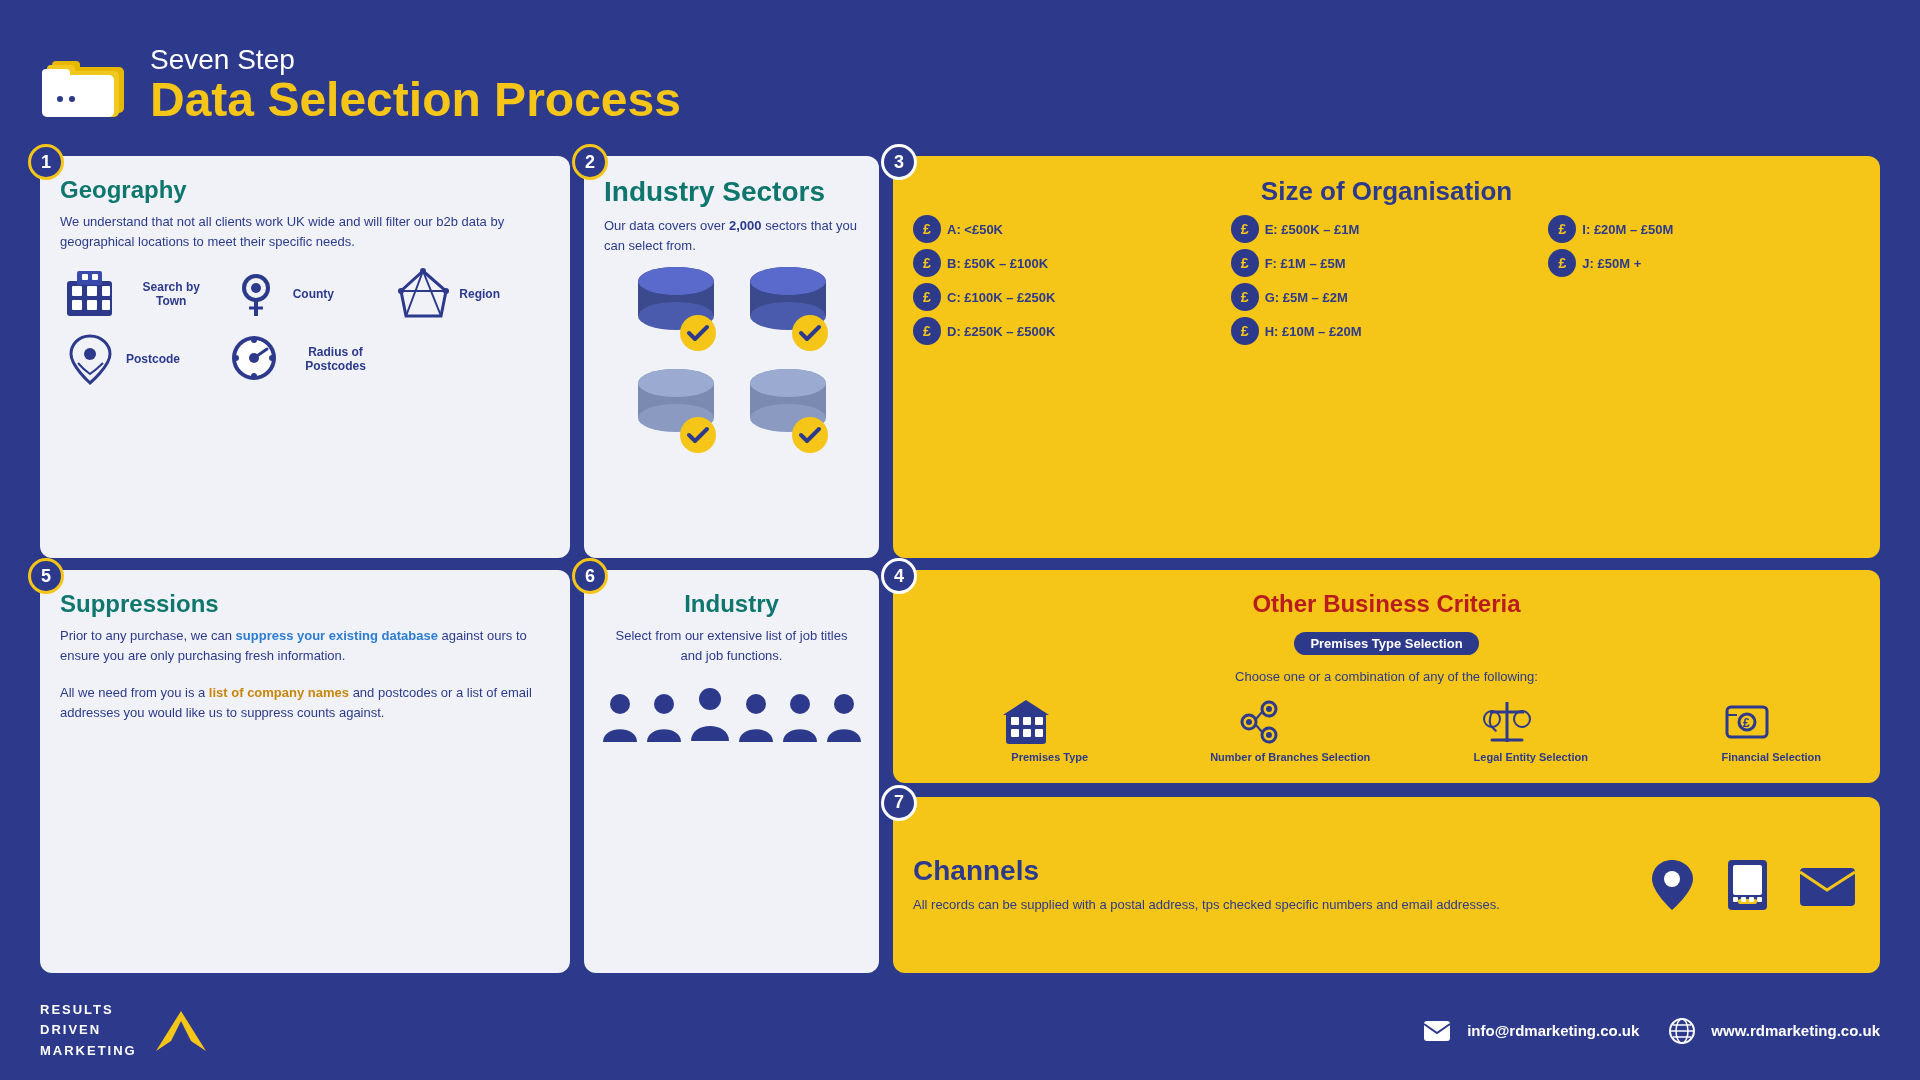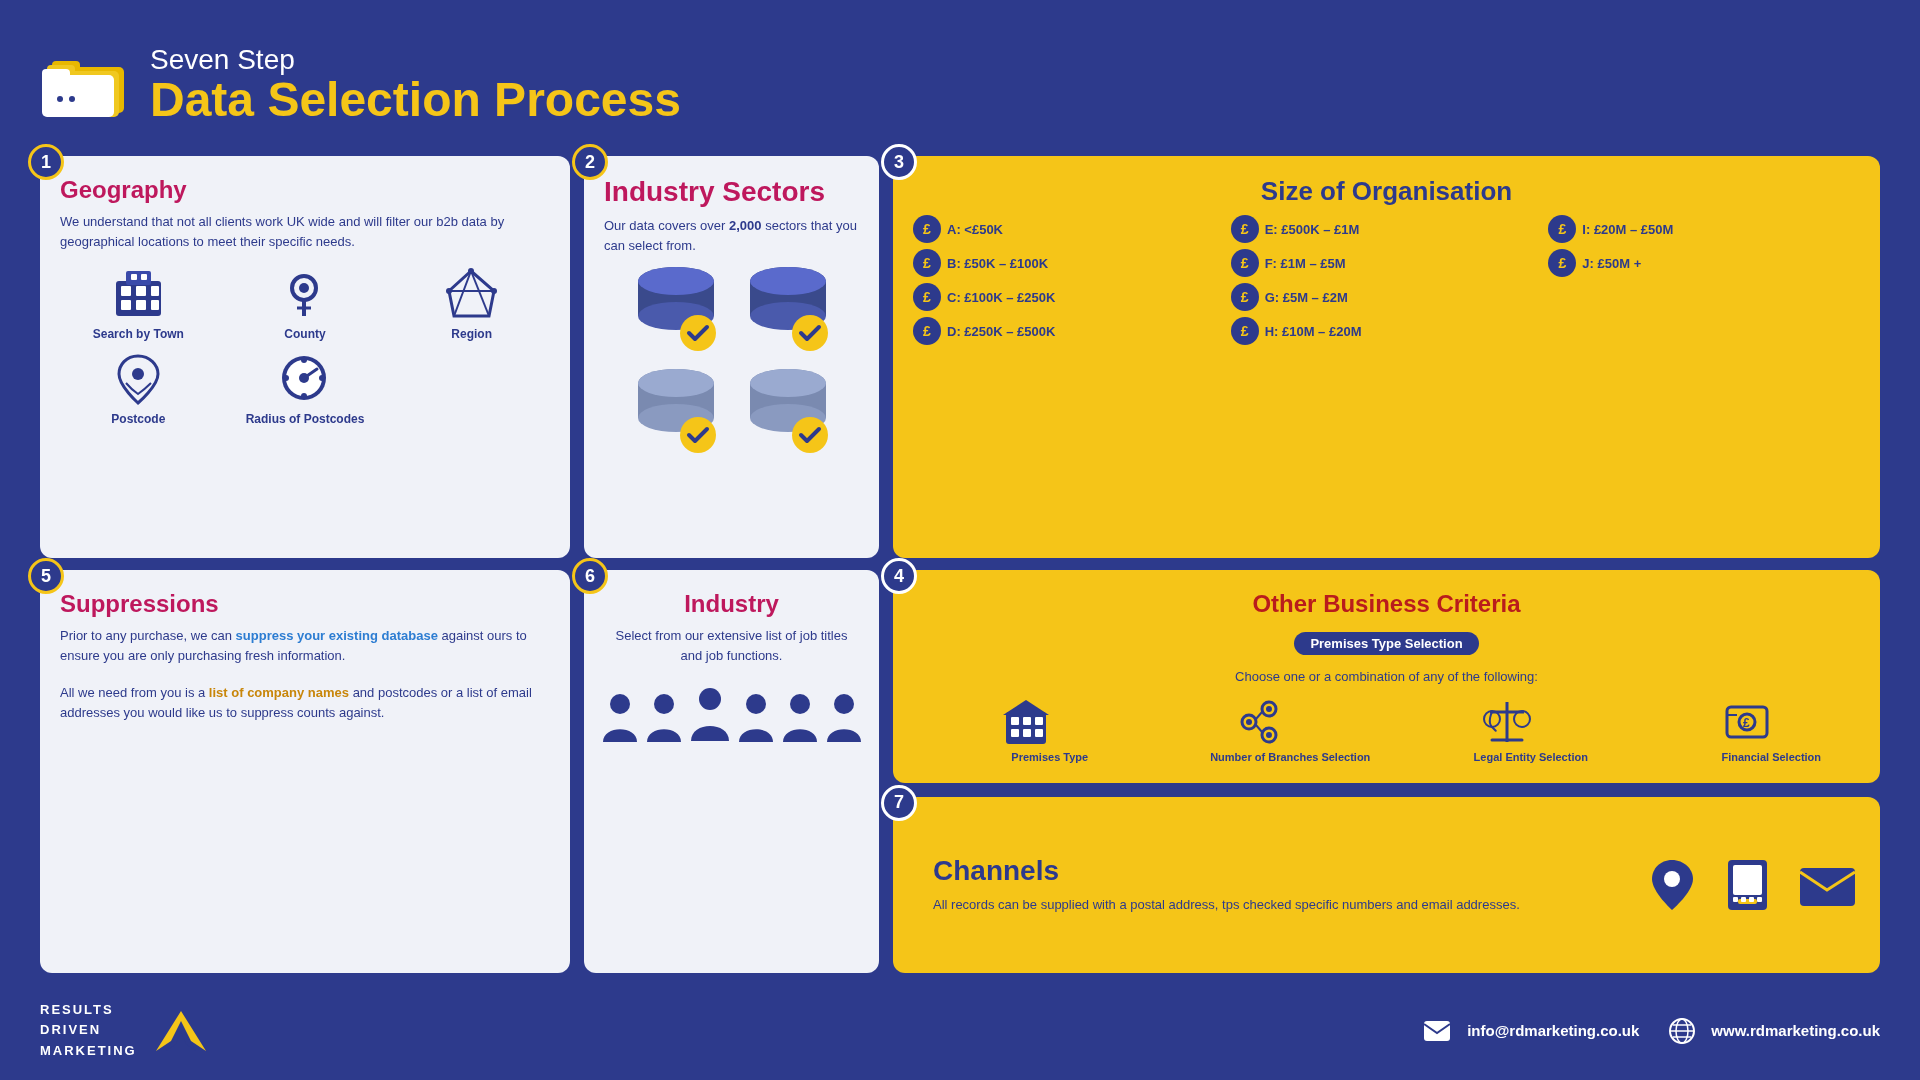--- a/index.html
+++ b/index.html
@@ -65,42 +65,42 @@
       color: white;
       font-size: 18px;
       font-weight: 900;
       display: flex;
       align-items: center;
       justify-content: center;
       border: 3px solid #f5c518;
     }
 
     .panel-title {
-      color: #be185d;
+      color: #0f766e;
       font-size: 24px;
       font-weight: 900;
       margin-bottom: 8px;
     }
 
     .panel-text {
       color: #2d3a8c;
       font-size: 13px;
       line-height: 1.5;
     }
 
     .geo-icons-grid {
       display: grid;
       grid-template-columns: repeat(3, 1fr);
       gap: 10px;
       margin-top: 15px;
     }
 
     .geo-icon-item {
       display: flex;
-      flex-direction: column;
+      flex-direction: row;
       align-items: center;
       gap: 6px;
     }
 
     .geo-icon-box {
       width: 60px;
       height: 55px;
       display: flex;
       align-items: center;
       justify-content: center;
@@ -606,21 +606,21 @@
               <text x="21" y="30" font-size="12" fill="#2d3a8c" font-weight="bold">£</text>
               <line x1="5" y1="18" x2="15" y2="18" stroke="#2d3a8c" stroke-width="2"></line>
             </svg>
             <div class="biz-label">Financial Selection</div>
           </div>
         </div>
       </div>
 
       <div class="panel-yellow" style="position:relative; flex:1; display:flex; align-items:center; gap:20px;">
         <div class="step-badge-outline" style="background:#2d3a8c; color:white; border:3px solid white;">7</div>
-        <div style="flex:1;margin-left:20px;">
+        <div style="flex:1;">
           <div class="panel-title" style="font-size:28px; color:#2d3a8c;">Channels</div>
           <div class="panel-text">All records can be supplied with a postal address, tps checked specific numbers and email addresses.</div>
         </div>
         <div style="display:flex; gap:20px; align-items:center;">
 
           <svg width="55" height="60" viewBox="0 0 55 60">
             <path d="M27 5 C15 5 7 14 7 24 C7 37 27 55 27 55 C27 55 48 37 48 24 C48 14 39 5 27 5Z" fill="#2d3a8c"></path>
             <circle cx="27" cy="24" r="8" fill="white"></circle>
           </svg>
 

